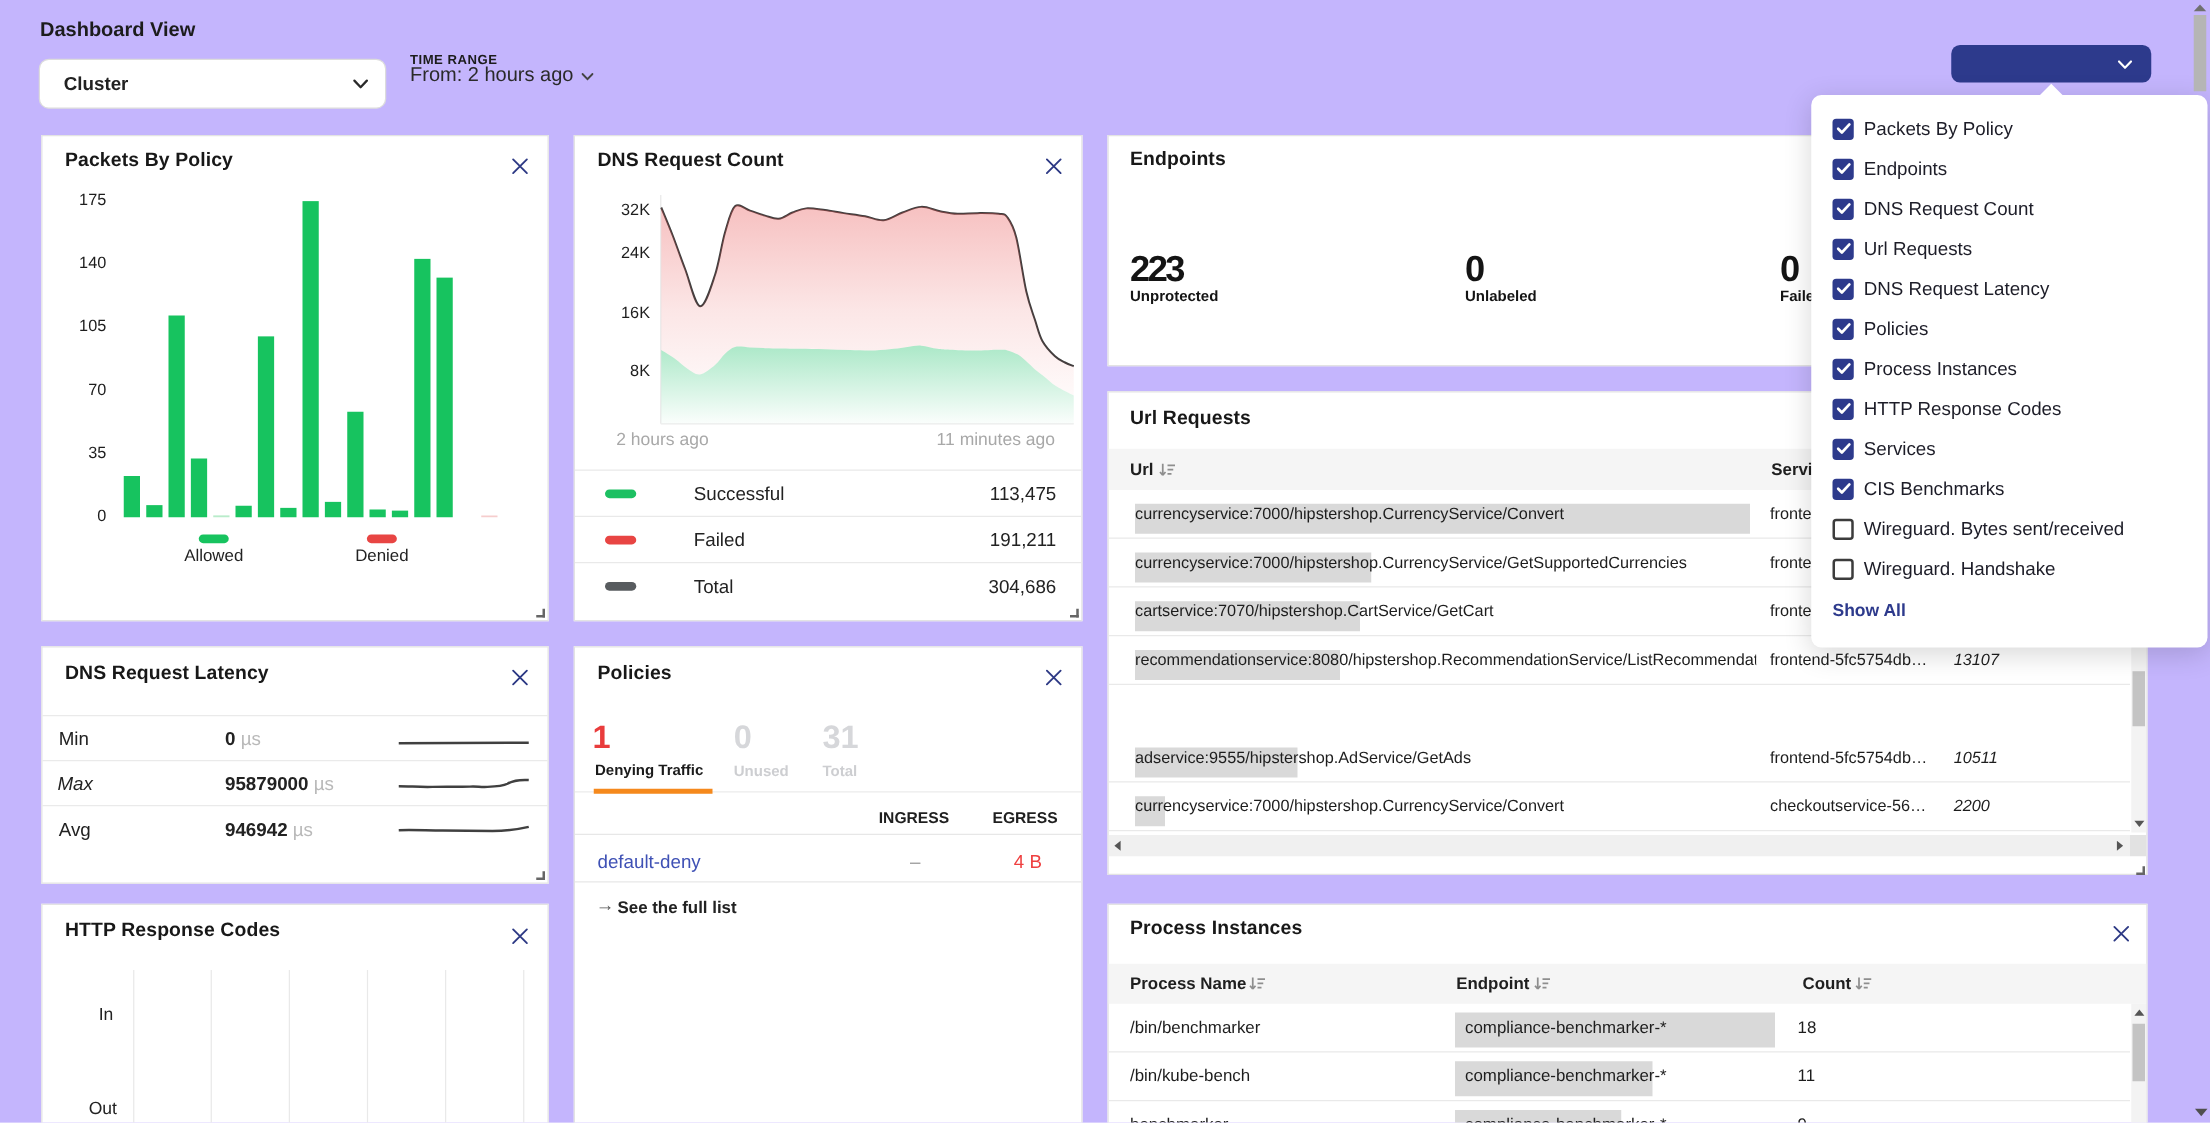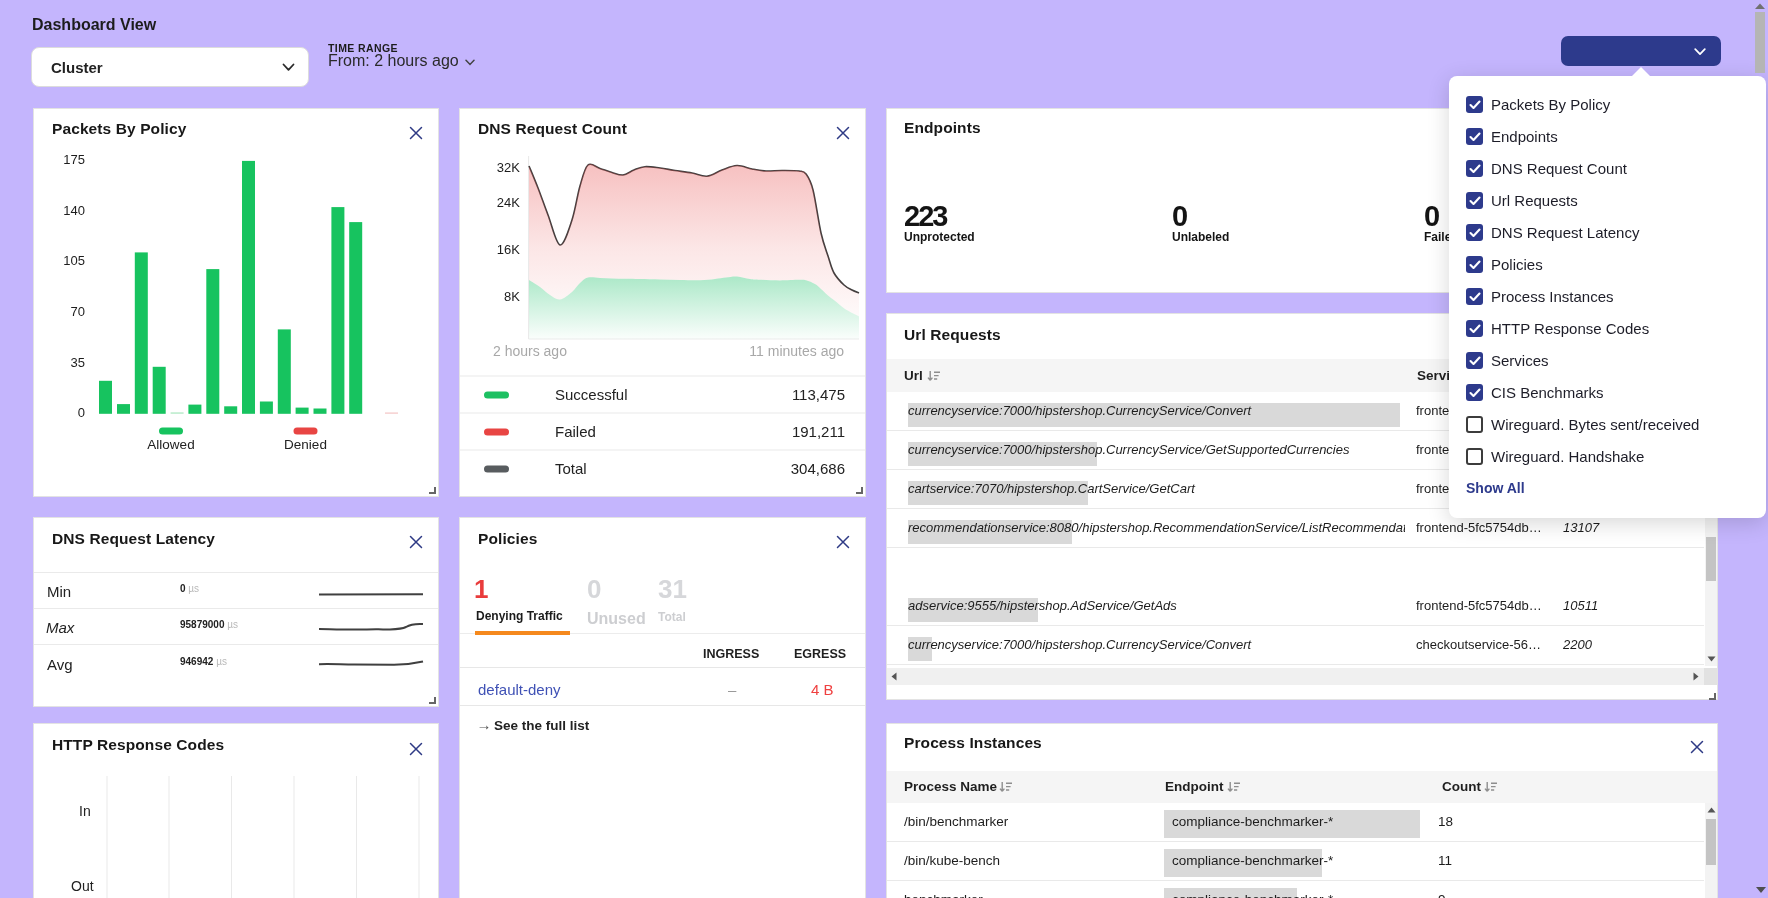--- a/index.html
+++ b/index.html
@@ -7,27 +7,27 @@
 #page { position:relative; width:1768px; height:898px; background:#c4b5fd;
   font-family:"Liberation Sans",sans-serif; color:#1e1e1e; }
 .abs { position:absolute; }
 .card { position:absolute; background:#fff; border:1px solid #e3e3e3; }
 .ctitle { position:absolute; font-size:15.5px; font-weight:bold; color:#181818; letter-spacing:0.1px; margin-top:-2.5px; }
 .xicon { position:absolute; width:14px; height:14px; }
 .resz { position:absolute; width:7px; height:7px; border-right:2px solid #666; border-bottom:2px solid #666; }
 .th { position:absolute; font-size:13.5px; font-weight:bold; color:#1f1f1f; }
 .sorti { position:absolute; width:14px; height:12px; }
 .urow { position:absolute; left:0; width:817px; height:39px; border-bottom:1px solid #e9e9e9; }
-.ucell { position:absolute; left:21px; top:11px; width:497px; height:36px; overflow:hidden; font-size:13px; color:#1d1d1d; white-space:nowrap;font-style:italic; }
+.ucell { position:absolute; left:21px; top:11px; width:497px; height:36px; overflow:hidden; font-size:13px; color:#1d1d1d; white-space:nowrap; }
 .scell { position:absolute; left:529px; top:11px; font-size:13px; color:#1d1d1d; white-space:nowrap; }
 .ncell { position:absolute; left:676px; top:11px; font-size:13px; color:#1d1d1d;font-style:italic; }
 .hl { position:absolute; top:-4.5px; height:28px; background:#d9d9d9; }
 .ut { position:relative; font-weight:normal; }
 .latl { font-size:15px; color:#222; }
-.latv { font-size:10px; font-weight:bold; color:#222; }
+.latv { font-size:15px; font-weight:bold; color:#222; }
 .us { color:#b9b9b9; font-weight:normal; }
 .prow { position:absolute; left:0; width:817px; height:39px; border-bottom:1px solid #e9e9e9; }
 .pcell { position:absolute; left:17px; top:11px; font-size:13.5px; color:#1d1d1d; }
 .ecell { position:absolute; left:285px; top:11px; font-size:13.5px; color:#1d1d1d; white-space:nowrap; }
 .ncell2 { position:absolute; left:551px; top:11px; font-size:13.5px; color:#1d1d1d; }
 .cbrow { position:absolute; left:17px; height:18px; }
 .cb { display:inline-block; width:17px; height:17px; background:#2d3a8c; border-radius:3px; text-align:center; vertical-align:middle; }
 .cb svg { margin-top:3px; }
 .cbe { display:inline-block; width:17px; height:17px; background:#fff; border:2px solid #3c3c3c; border-radius:3px; vertical-align:middle; }
 .cblbl { margin-left:8px; font-size:15px; color:#1d1d28; vertical-align:middle; }
@@ -258,21 +258,21 @@
   </div>
 
   <div class="card" id="c-pol" style="left:459px;top:517px;width:407px;height:389px;">
     <div class="ctitle" style="left:18px;top:14px;">Policies</div>
     <svg class="xicon" style="left:376px;top:17px;" viewBox="0 0 14 14">
         <path d="M1.5,1.5 L12.5,12.5 M12.5,1.5 L1.5,12.5" stroke="#2e3a85" stroke-width="1.5" stroke-linecap="round"></path>
       </svg>
     <div class="abs" style="left:14px;top:56px;font-size:26px;font-weight:bold;color:#e93c3c;">1</div>
     <div class="abs" style="left:16px;top:91px;font-size:12px;font-weight:bold;color:#1b1b1b;">Denying Traffic</div>
     <div class="abs" style="left:127px;top:56px;font-size:26px;font-weight:bold;color:#d6d7da;">0</div>
-    <div class="abs" style="left:127px;top:92px;font-size:16px;font-weight:bold;color:#cdced1;">Unused</div>
+    <div class="abs" style="left:127px;top:92px;font-size:12px;font-weight:bold;color:#cdced1;">Unused</div>
     <div class="abs" style="left:198px;top:56px;font-size:26px;font-weight:bold;color:#d6d7da;">31</div>
     <div class="abs" style="left:198px;top:92px;font-size:12px;font-weight:bold;color:#cdced1;">Total</div>
     <div class="abs" style="left:0;top:115px;width:405px;height:1px;background:#ececec;"></div>
     <div class="abs" style="left:15px;top:113px;width:95px;height:3.5px;background:#f5891d;"></div>
     <div class="abs" style="left:243px;top:129px;font-size:12.5px;font-weight:bold;color:#1f1f1f;">INGRESS</div>
     <div class="abs" style="left:334px;top:129px;font-size:12.5px;font-weight:bold;color:#1f1f1f;">EGRESS</div>
     <div class="abs" style="left:0;top:149px;width:405px;height:1px;background:#e7e7e7;"></div>
     <div class="abs" style="left:18px;top:163px;font-size:15px;color:#3f51b5;">default-deny</div>
     <div class="abs" style="left:268px;top:163px;font-size:15px;color:#9a9a9a;">–</div>
     <div class="abs" style="left:351px;top:163px;font-size:15px;color:#ef4040;">4 B</div>

